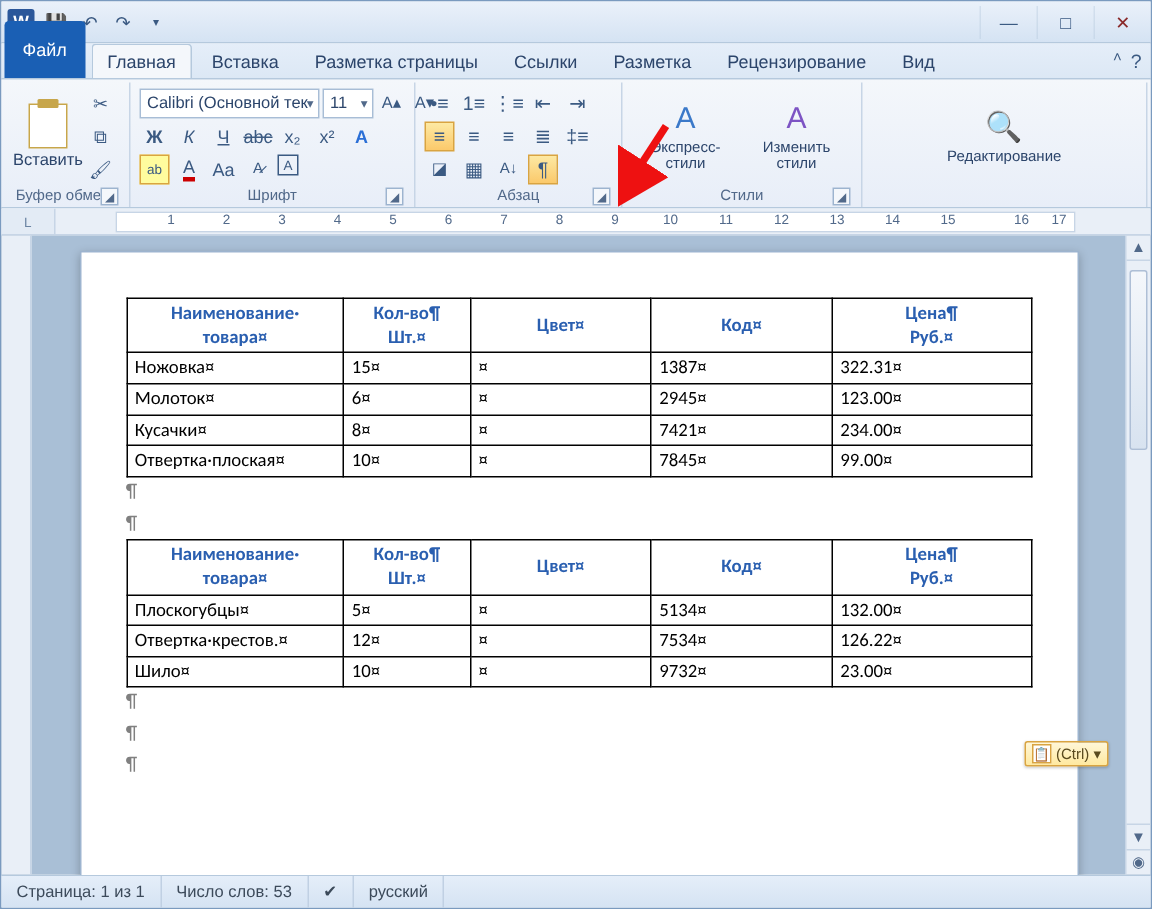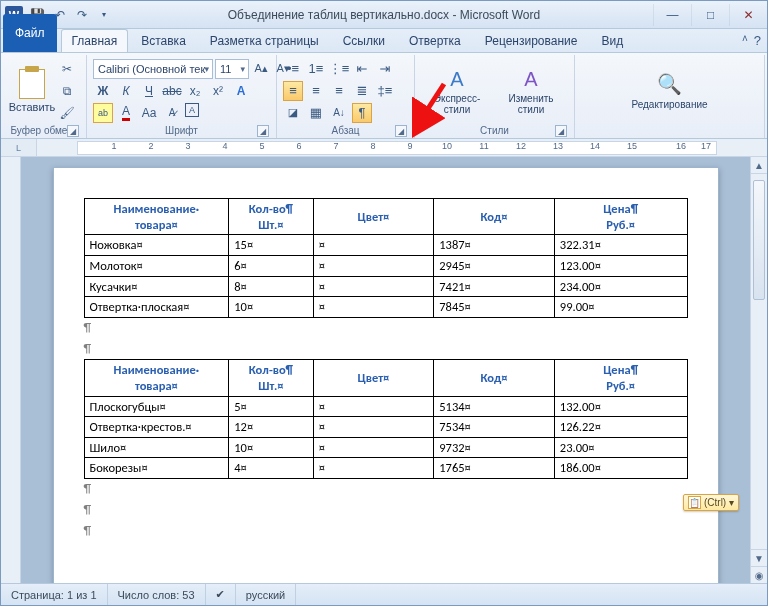--- a/index.html
+++ b/index.html
@@ -79,36 +79,35 @@
 <div class="window">
 
   <div class="titlebar">
     <div class="word-icon">W</div>
     <div class="qat">
       <div class="qb">💾</div>
       <div class="qb">↶</div>
       <div class="qb">↷</div>
       <div class="qb" style="font-size:8px;">▾</div>
     </div>
-    <div class="title-text">Объединение таблиц вертикально.docx - Microsoft Word</div>
     <div class="winctrls">
       <div class="wc">—</div>
       <div class="wc">□</div>
       <div class="wc close">✕</div>
     </div>
   </div>
 
   <div class="tabrow">
     <div class="file-tab">Файл</div>
     <div class="tabs">
       <div class="tab active">Главная</div>
       <div class="tab">Вставка</div>
       <div class="tab">Разметка страницы</div>
       <div class="tab">Ссылки</div>
-      <div class="tab">Отвертка</div>
+      <div class="tab">Разметка</div>
       <div class="tab">Рецензирование</div>
       <div class="tab">Вид</div>
     </div>
     <div class="rightbtns">
       <span style="font-size:10px;">˄</span>
       <span>?</span>
     </div>
   </div>
 
   <div class="ribbon">
@@ -341,27 +340,20 @@
                 <td>7534¤</td>
                 <td>126.22¤</td>
               </tr>
               <tr>
                 <td>Шило¤</td>
                 <td>10¤</td>
                 <td>¤</td>
                 <td>9732¤</td>
                 <td>23.00¤</td>
               </tr>
-              <tr>
-                <td>Бокорезы¤</td>
-                <td>4¤</td>
-                <td>¤</td>
-                <td>1765¤</td>
-                <td>186.00¤</td>
-              </tr>
             </tbody>
         </table>
 
         <div class="para-mark">¶</div>
         <div class="para-mark">¶</div>
         <div class="para-mark">¶</div>
       </div>
     </div>
 
     <div class="vscroll">

